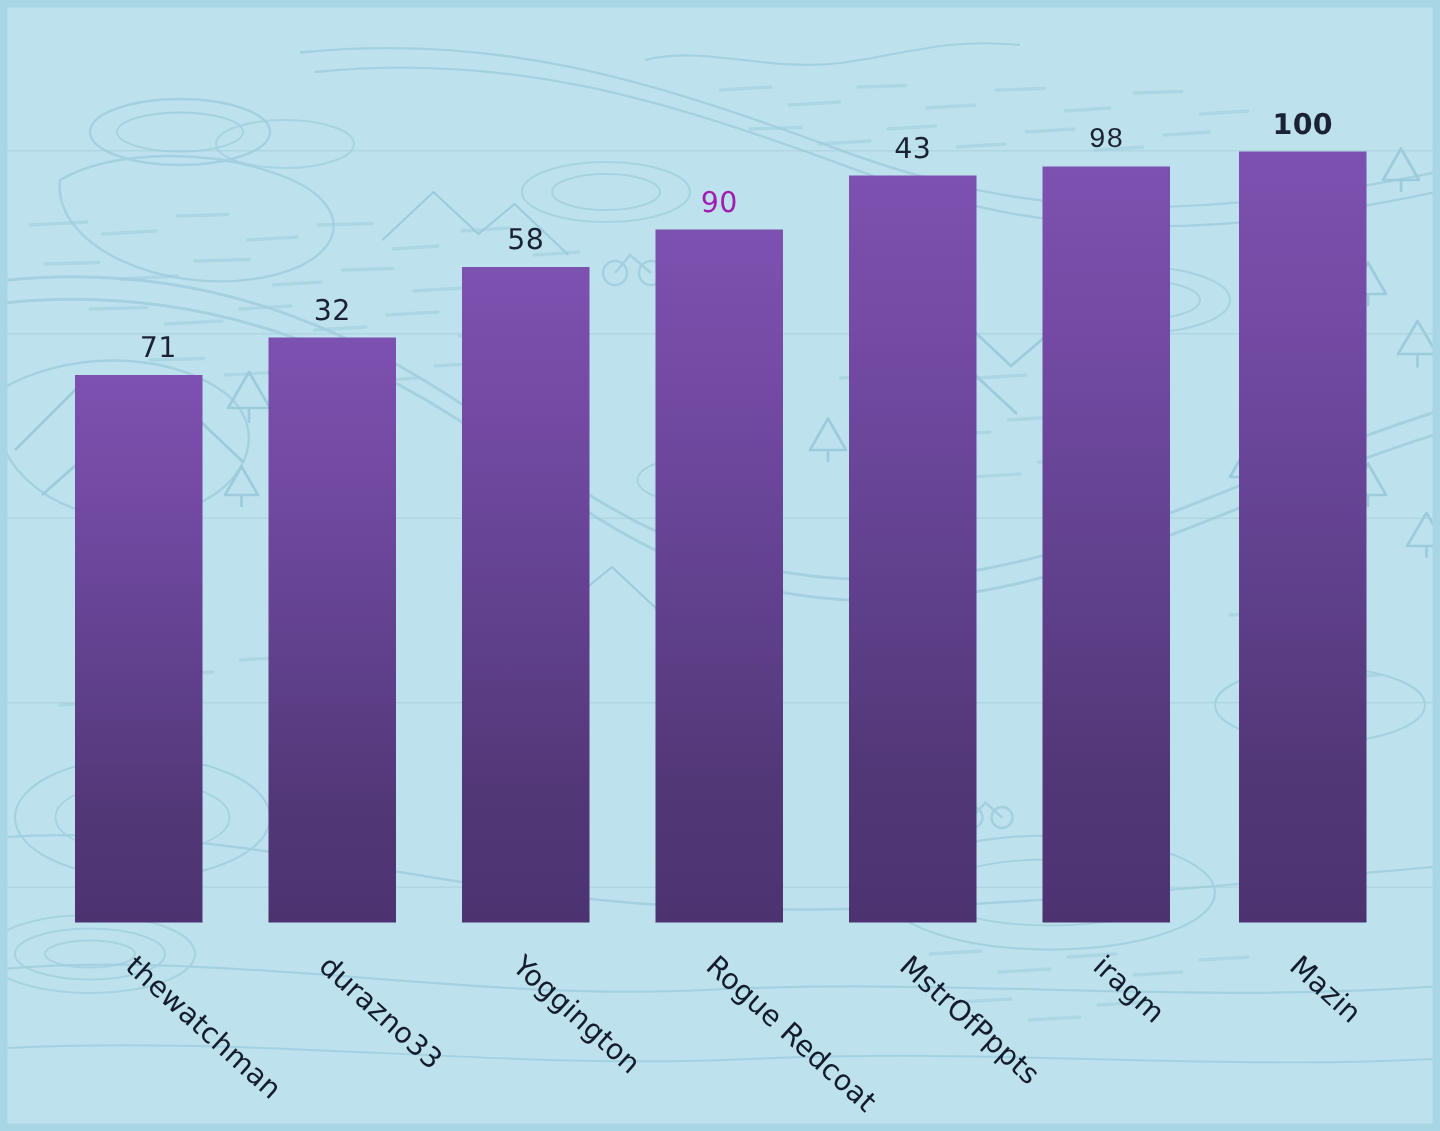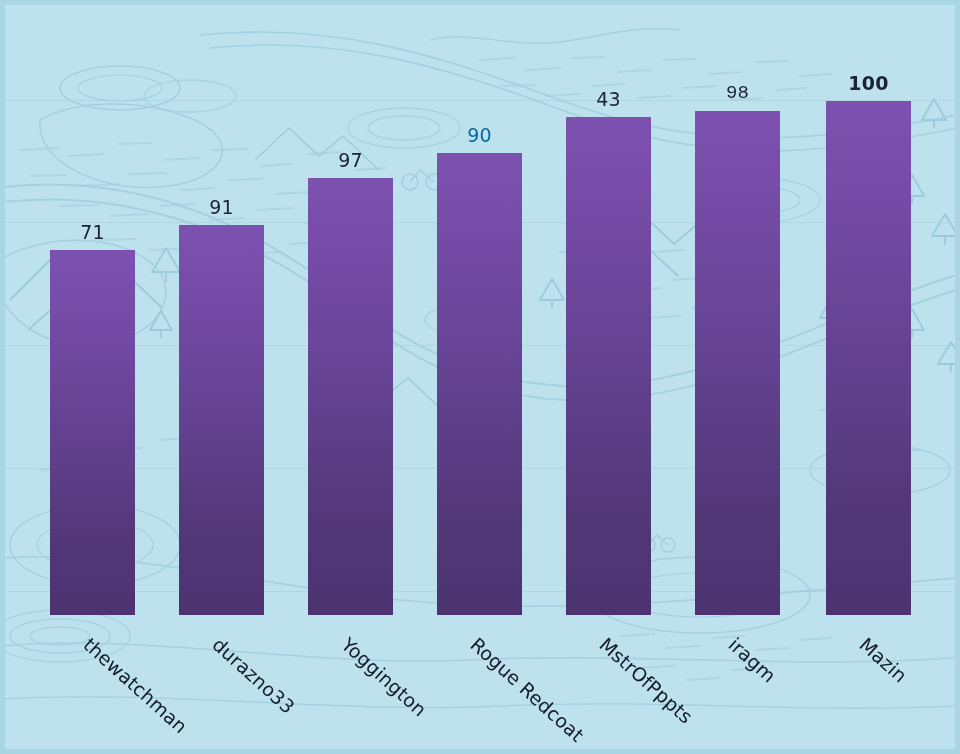--- a/index.html
+++ b/index.html
@@ -258,30 +258,30 @@
   <div id="gridlines">
       <div class="gridline" style="top: 100px; background: rgb(166, 204, 217);"></div>
       <div class="gridline" style="top: 222px; background: rgb(166, 204, 217);"></div>
       <div class="gridline" style="top: 345px; background: rgb(166, 204, 217);"></div>
       <div class="gridline" style="top: 468px; background: rgb(166, 204, 217);"></div>
       <div class="gridline" style="top: 591px; background: rgb(166, 204, 217);"></div>
     </div>
 
   <div id="plot">
       <div class="bar" title="thewatchman: 71" style="left: 50px; top: 250px; width: 85px; height: 365px;"></div>
-      <div class="bar-value" style="left: 50px; width: 85px; top: 221px; color: rgb(27, 34, 53);">71</div>
+      <div class="bar-value" style="left: 63px; width: 85px; top: 221px; color: rgb(27, 34, 53);">71</div>
       <div class="cat-label" style="left: 94.2px; top: 633px;">thewatchman</div>
       <div class="bar" title="durazno33: 76" style="left: 179px; top: 225px; width: 85px; height: 390px;"></div>
-      <div class="bar-value" style="left: 179px; width: 85px; top: 196px; color: rgb(27, 34, 53);">91</div>
+      <div class="bar-value" style="left: 179px; width: 85px; top: 196px; color: rgb(27, 34, 53);">32</div>
       <div class="cat-label" style="left: 223.2px; top: 633px;">durazno33</div>
       <div class="bar" title="Yoggington: 85" style="left: 308px; top: 178px; width: 85px; height: 437px;"></div>
-      <div class="bar-value" style="left: 308px; width: 85px; top: 149px; color: rgb(27, 34, 53);">97</div>
+      <div class="bar-value" style="left: 308px; width: 85px; top: 149px; color: rgb(27, 34, 53);">58</div>
       <div class="cat-label" style="left: 352.2px; top: 633px;">Yoggington</div>
       <div class="bar" title="Rogue Redcoat: 90" style="left: 437px; top: 153px; width: 85px; height: 462px;"></div>
-      <div class="bar-value" style="left: 437px; width: 85px; top: 124px; color: #0369a1;">90</div>
+      <div class="bar-value" style="left: 437px; width: 85px; top: 124px; color: #a21caf;">90</div>
       <div class="cat-label" style="left: 481.2px; top: 633px;">Rogue Redcoat</div>
       <div class="bar" title="MstrOfPppts: 97" style="left: 566px; top: 117px; width: 85px; height: 498px;"></div>
       <div class="bar-value" style="left: 566px; width: 85px; top: 88px; color: rgb(27, 34, 53);">43</div>
       <div class="cat-label" style="left: 610.2px; top: 633px;">MstrOfPppts</div>
       <div class="bar" title="iragm: 98" style="left: 695px; top: 111px; width: 85px; height: 504px;"></div>
       <div class="bar-value" style="left: 695px; width: 85px; top: 82px; color: rgb(27, 34, 53); font-family: Liberation Mono, monospace;">98</div>
       <div class="cat-label" style="left: 739.2px; top: 633px;">iragm</div>
       <div class="bar" title="Mazin: 100" style="left: 826px; top: 101px; width: 85px; height: 514px;"></div>
       <div class="bar-value" style="left: 826px; width: 85px; top: 72px; color: rgb(27, 34, 53); font-weight: bold;">100</div>
       <div class="cat-label" style="left: 870.2px; top: 633px;">Mazin</div>

